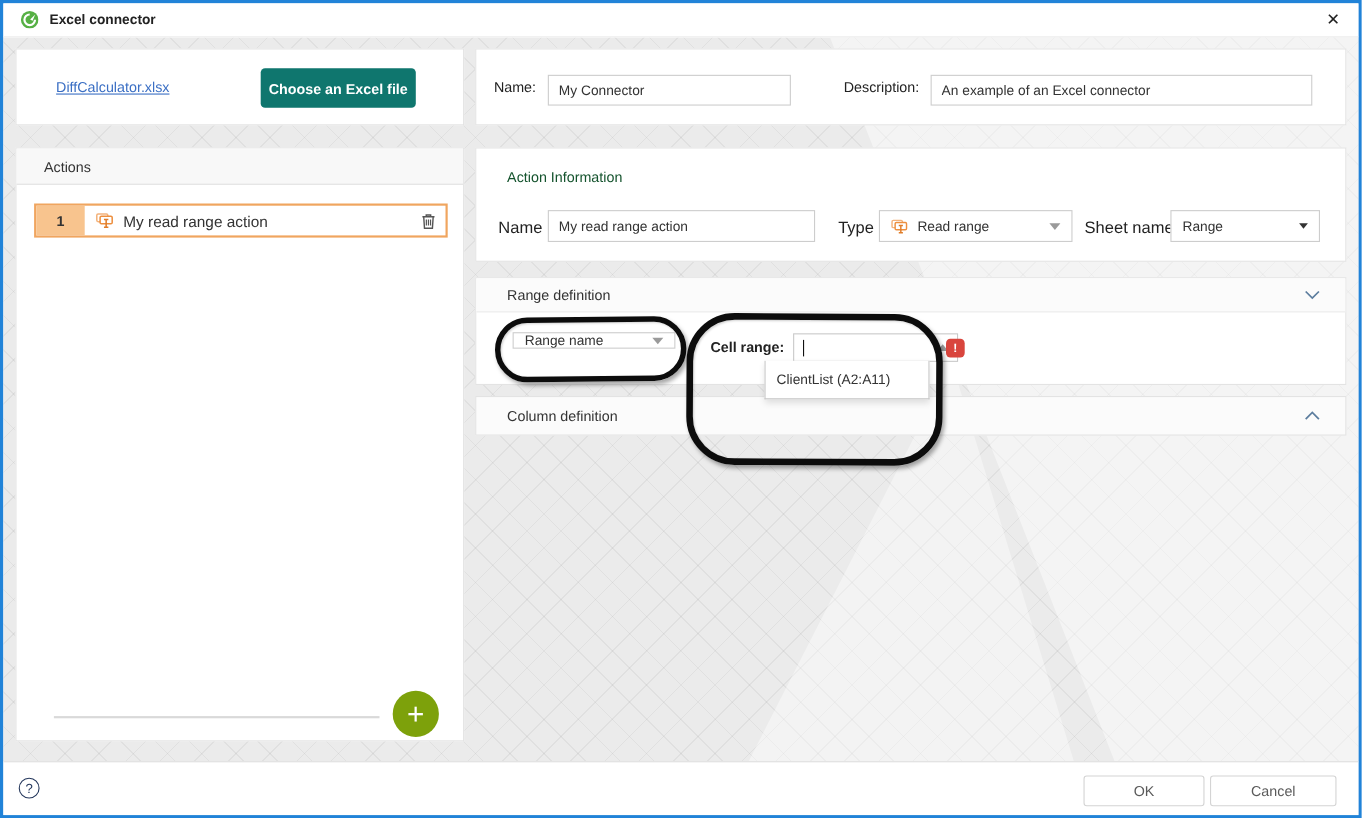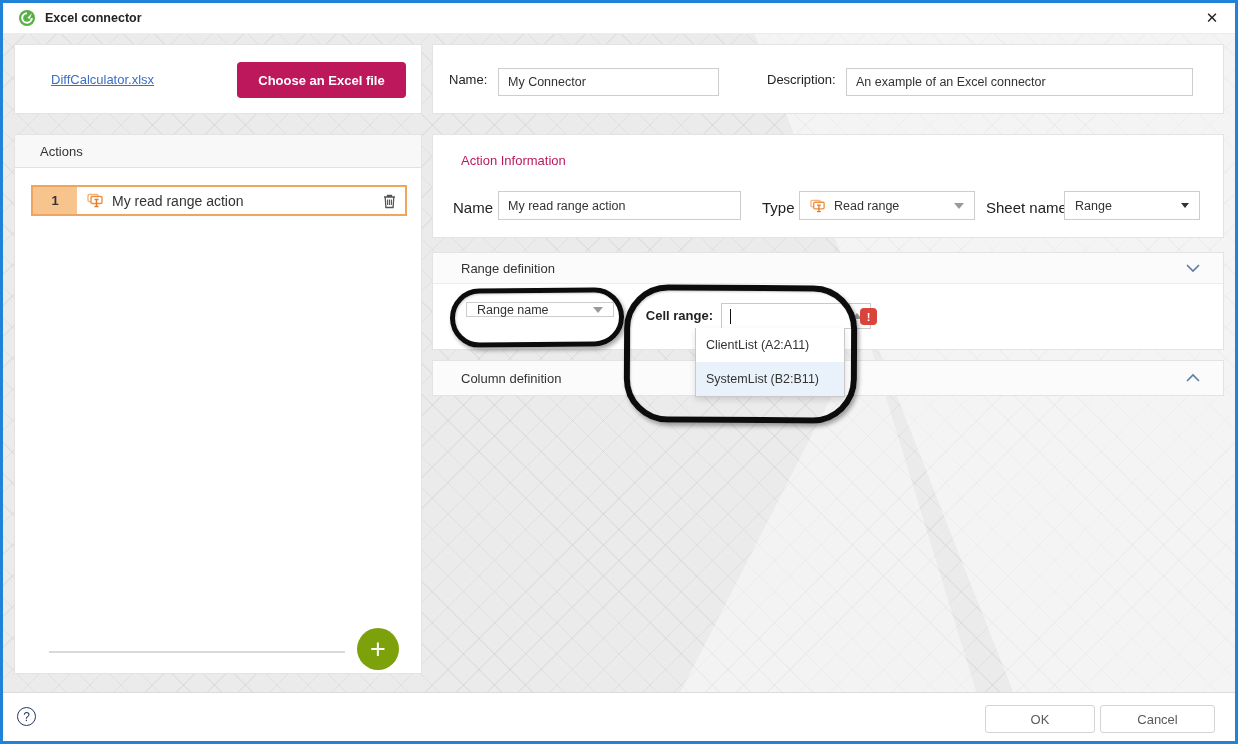--- a/index.html
+++ b/index.html
@@ -45,22 +45,22 @@
   .card {
     position:absolute; background:#fff; border:1px solid #e3e3e3; z-index:2;
   }
 
   
   .file-card { left:11px; top:41px; width:408px; height:70px; display:flex; align-items:center; }
   .file-link {
     margin-left:36px; font-size:13px; color:#3b6fc4; text-decoration:underline; cursor:pointer;
   }
   .choose-btn {
-    position:absolute; left:222px; top:17px; width:169px; height:36px;
-    background:#be185d; color:#fff; font-weight:700; font-size:13px;
+    position:absolute; left:222px; top:17px; width:141px; height:36px;
+    background:#0f766e; color:#fff; font-weight:700; font-size:13px;
     border:none; border-radius:4px; display:flex; align-items:center; justify-content:center;
     cursor:pointer;
   }
 
   
   .conn-card { left:429px; top:41px; width:792px; height:70px; }
   .field-label { font-size:13px; color:#222; }
   .conn-card .name-label { position:absolute; left:16px; top:27px; }
   .conn-card .name-input { position:absolute; left:65px; top:23px; width:221px; height:28px; }
   .conn-card .desc-label { position:absolute; left:334px; top:27px; }
@@ -91,21 +91,21 @@
     position:absolute; left:34px; top:516px; width:296px; height:2px; background:#d9d9d9;
   }
   .plus-btn {
     position:absolute; left:342px; top:493px; width:42px; height:42px; border-radius:50%;
     background:#7da10b; color:#fff; display:flex; align-items:center; justify-content:center;
     font-size:27px; font-weight:300; line-height:1; cursor:pointer;
   }
 
   
   .info-card { left:429px; top:131px; width:792px; height:104px; }
-  .section-title { position:absolute; left:28px; top:18px; font-size:13px; color:#be185d; }
+  .section-title { position:absolute; left:28px; top:18px; font-size:13px; color:#14532d; }
   .info-card .row-label { position:absolute; top:64px; font-size:15px; color:#222; }
   .lbl-name  { left:20px; }
   .lbl-type  { left:329px; }
   .lbl-sheet { left:553px; }
   .info-card .name-input { position:absolute; left:65px; top:56px; width:243px; height:29px; }
   .selectbox {
     position:absolute; border:1px solid #cdcdcd; background:#fff; height:29px;
     display:flex; align-items:center; padding:0 10px; font-size:12.5px; color:#333; cursor:pointer;
   }
   .selectbox .grow { flex:1; }
@@ -287,21 +287,20 @@
       <span class="caret"></span>
       <span class="grow"></span>
       <span class="tri-up"></span>
     </div>
 
     <div class="error-badge">!</div>
   </div>
 
   <div class="dropdown-list">
     <div class="item">ClientList (A2:A11)</div>
-    <div class="item hover">SystemList (B2:B11)</div>
   </div>
 
   <div class="card col-card">
     <div class="hdr">
       <span>Column definition</span>
       <span class="spacer"></span>
       <svg class="chev" width="16" height="10" viewBox="0 0 16 10">
         <path d="M2 8 L8 2 L14 8" fill="none" stroke="#5c7d9e" stroke-width="1.6"></path>
       </svg>
     </div>

